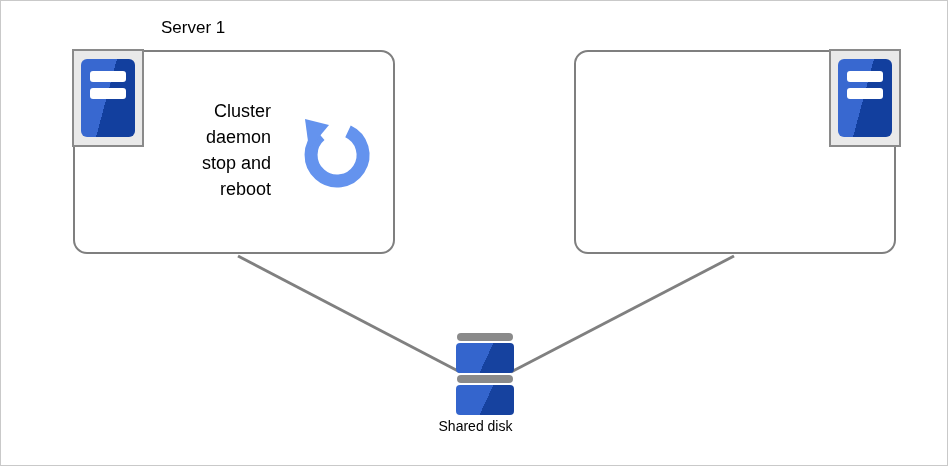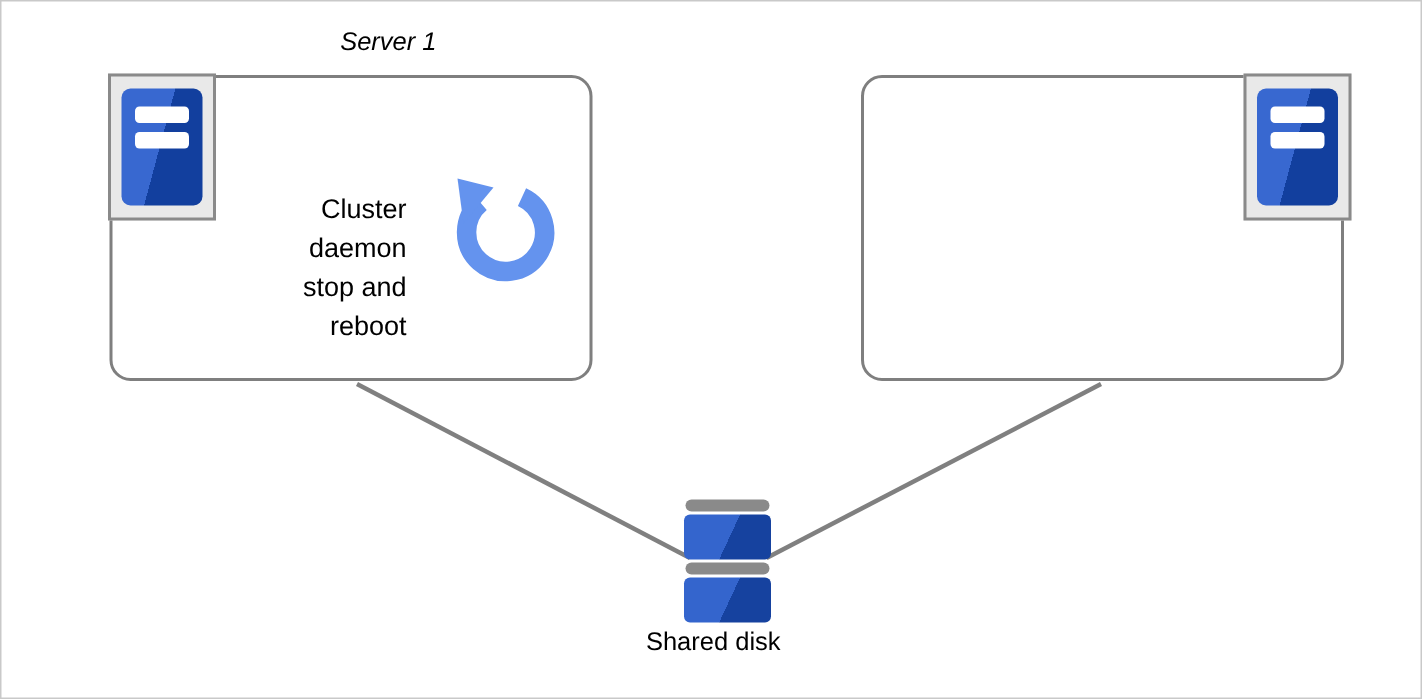--- a/index.html
+++ b/index.html
@@ -20,26 +20,25 @@
     width: 948px; height: 466px;
   }
   .conn {
     stroke: var(--line, #808080);
     stroke-width: 3;
   }
   .title {
     position: absolute;
     top: 17px;
     width: 130px;
-    text-align: right;
+    text-align: left;
     font-size: 17px;
     line-height: 19px;
     color: var(--text, #000);
     white-space: nowrap;
-    font-style: italic;
   }
   .server-box {
     position: absolute;
     top: 49px;
     width: 322px;
     height: 204px;
     box-sizing: border-box;
     border: 2.5px solid var(--box-border, #7f7f7f);
     border-radius: 14px;
     background: #ffffff;
@@ -74,21 +73,20 @@
   .note {
     position: absolute;
     left: 140px;
     top: 97px;
     width: 130px;
     text-align: right;
     font-size: 18px;
     line-height: 26px;
     white-space: pre-line;
     color: var(--text, #000);
-    margin-top: 28px;
   }
   .reboot-svg {
     position: absolute;
     left: 296px;
     top: 112px;
     width: 80px;
     height: 80px;
   }
   .reboot-arc {
     fill: none;
@@ -118,21 +116,21 @@
     background: linear-gradient(115deg,
       var(--disk-blue-light, #3465cd) 52%,
       var(--disk-blue-dark, #16429f) 52%);
   }
   .disk-label {
     position: absolute;
     left: 402px;
     top: 417px;
     width: 145px;
     text-align: center;
-    font-size: 17px;
+    font-size: 14px;
     color: var(--text, #000);
     white-space: nowrap;
   }
 </style>
 </head>
 <body>
 
 <div class="canvas">
 
   <svg class="connectors" width="948" height="466" viewBox="0 0 948 466" aria-hidden="true">

